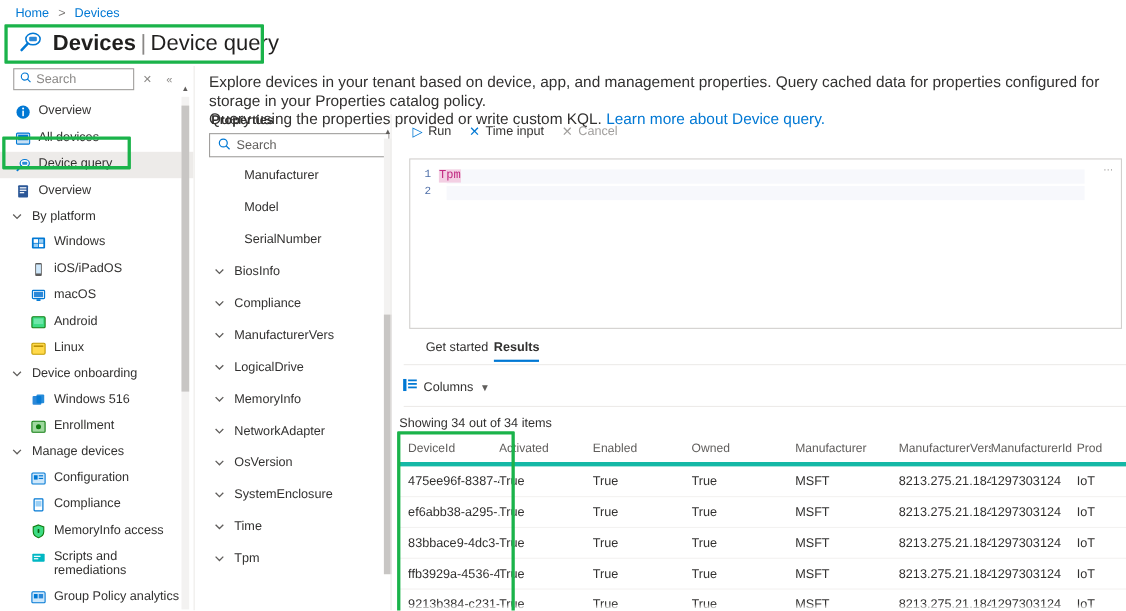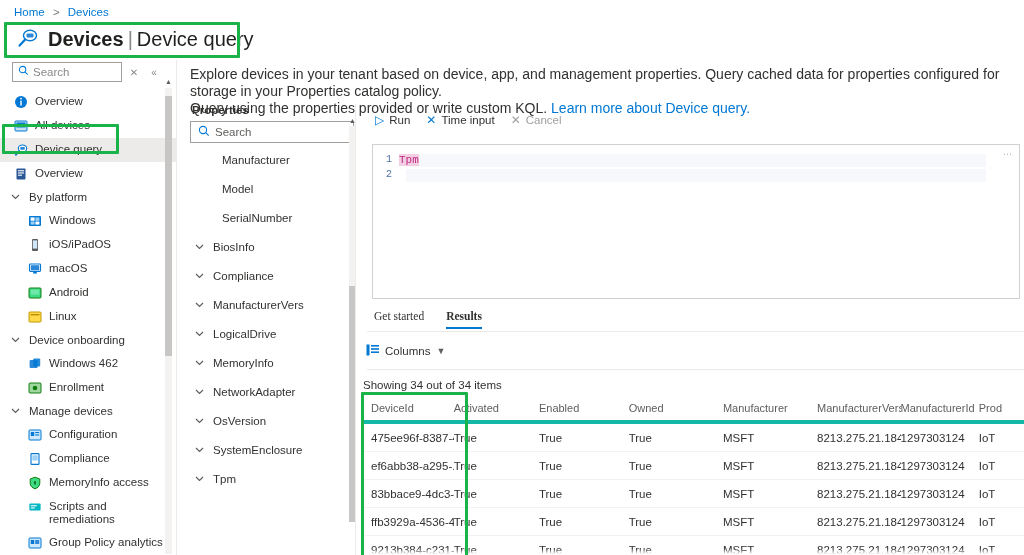--- a/index.html
+++ b/index.html
@@ -133,21 +133,21 @@
   }
   .ed-line { display: flex; align-items: center; height: 15px; }
   .ed-num { width: 26px; text-align: right; padding-right: 7px;
             font-family: "Liberation Mono", monospace; font-size: 10px; color: #4f6fa8; }
   .ed-code { font-family: "Liberation Mono", monospace; font-size: 11px; color: #c02880; }
   .ed-code .sel { background: #f3cfe3; }
   .ed-rowbg { position: absolute; left: 33px; width: 580px; height: 13px; background: #f7f8fc; }
   .ed-dots { position: absolute; right: 7px; top: 4px; color: #a19f9d; font-size: 9px; }
 
   
-  .tabs { position: absolute; left: 374px; top: 310px; display: flex; gap: 22px; font-family: Liberation Serif, serif; }
+  .tabs { position: absolute; left: 387px; top: 310px; display: flex; gap: 5px; }
   .tab { font-size: 11.5px; color: #323130; padding-bottom: 7px; cursor: pointer; position: relative; }
   .tab.active { font-weight: bold; }
   .tab.active::after {
     content: ""; position: absolute; left: 0; right: 0; bottom: 0;
     height: 2px; background: #0078d4;
   }
   .tabs-rule { position: absolute; left: 367px; top: 331px; width: 657px; height: 1px; background: #edebe9; }
 
   
   .coltool { position: absolute; left: 366px; top: 344px; display: flex; align-items: center; gap: 6px;
@@ -298,21 +298,21 @@
           <span class="nav-caret"><svg width="11" height="11" viewBox="0 0 11 11">
               <path d="M2 4 L5.5 7.5 L9 4" fill="none" stroke="#605e5c" stroke-width="1.2"></path>
             </svg></span>
           <span class="nav-label">Device onboarding</span>
         </div>
         <div class="nav-item child">
           <span class="nav-ico"><svg width="14" height="14" viewBox="0 0 14 14">
               <rect x="1.6" y="3" width="8" height="8" rx="1" fill="#2b88d8"></rect>
               <rect x="5.2" y="1.6" width="7" height="8" rx="1" fill="#0078d4" opacity="0.85"></rect>
             </svg></span>
-          <span class="nav-label">Windows 462</span>
+          <span class="nav-label">Windows 516</span>
         </div>
         <div class="nav-item child">
           <span class="nav-ico"><svg width="14" height="14" viewBox="0 0 14 14">
               <rect x="1" y="2" width="12" height="10" rx="1" fill="#9fd89f" stroke="#107c10" stroke-width="1"></rect>
               <circle cx="7" cy="7" r="2.3" fill="#107c10"></circle>
             </svg></span>
           <span class="nav-label">Enrollment</span>
         </div>
         <div class="nav-item group">
           <span class="nav-caret"><svg width="11" height="11" viewBox="0 0 11 11">
@@ -451,20 +451,28 @@
           </span>
           <span>OsVersion</span>
         </div>
         <div class="prop-item node">
           <span class="prop-caret">
             <svg width="11" height="11" viewBox="0 0 11 11">
               <path d="M2 4 L5.5 7.5 L9 4" fill="none" stroke="#605e5c" stroke-width="1.2"></path>
             </svg>
           </span>
           <span>SystemEnclosure</span>
+        </div>
+        <div class="prop-item node">
+          <span class="prop-caret">
+            <svg width="11" height="11" viewBox="0 0 11 11">
+              <path d="M2 4 L5.5 7.5 L9 4" fill="none" stroke="#605e5c" stroke-width="1.2"></path>
+            </svg>
+          </span>
+          <span>Time</span>
         </div>
         <div class="prop-item node">
           <span class="prop-caret">
             <svg width="11" height="11" viewBox="0 0 11 11">
               <path d="M2 4 L5.5 7.5 L9 4" fill="none" stroke="#605e5c" stroke-width="1.2"></path>
             </svg>
           </span>
           <span>Tpm</span>
         </div>
       </div>

